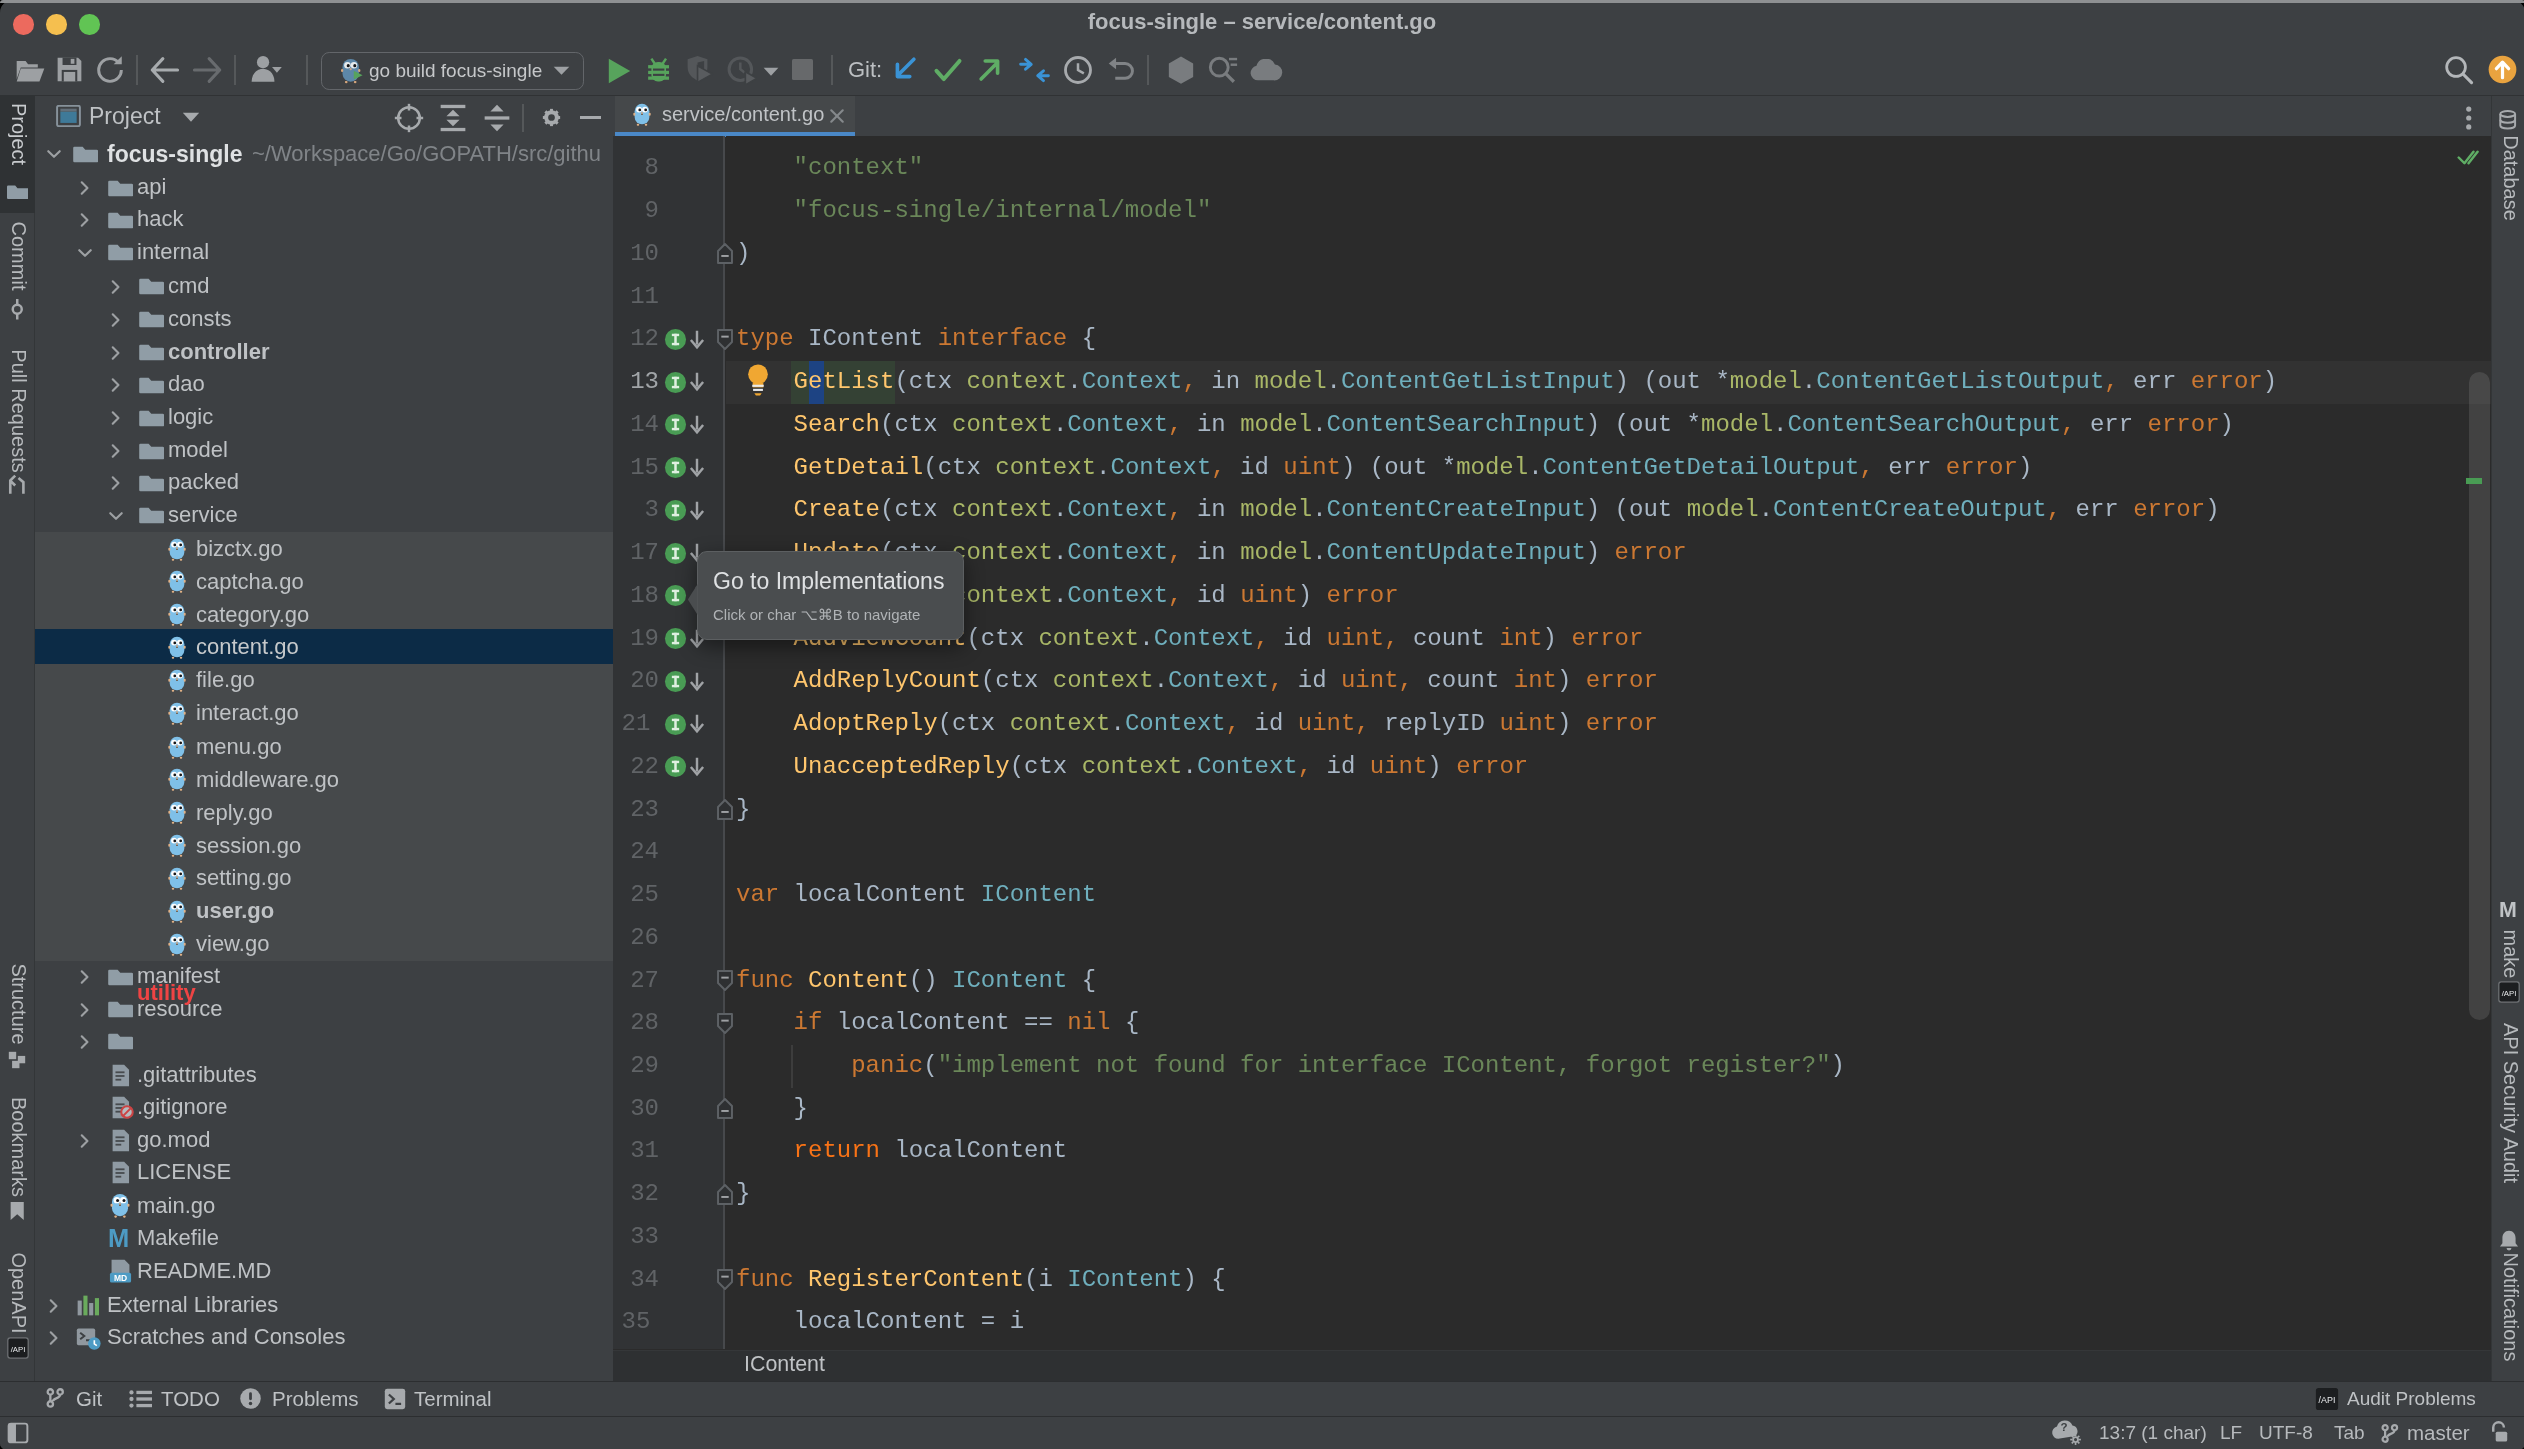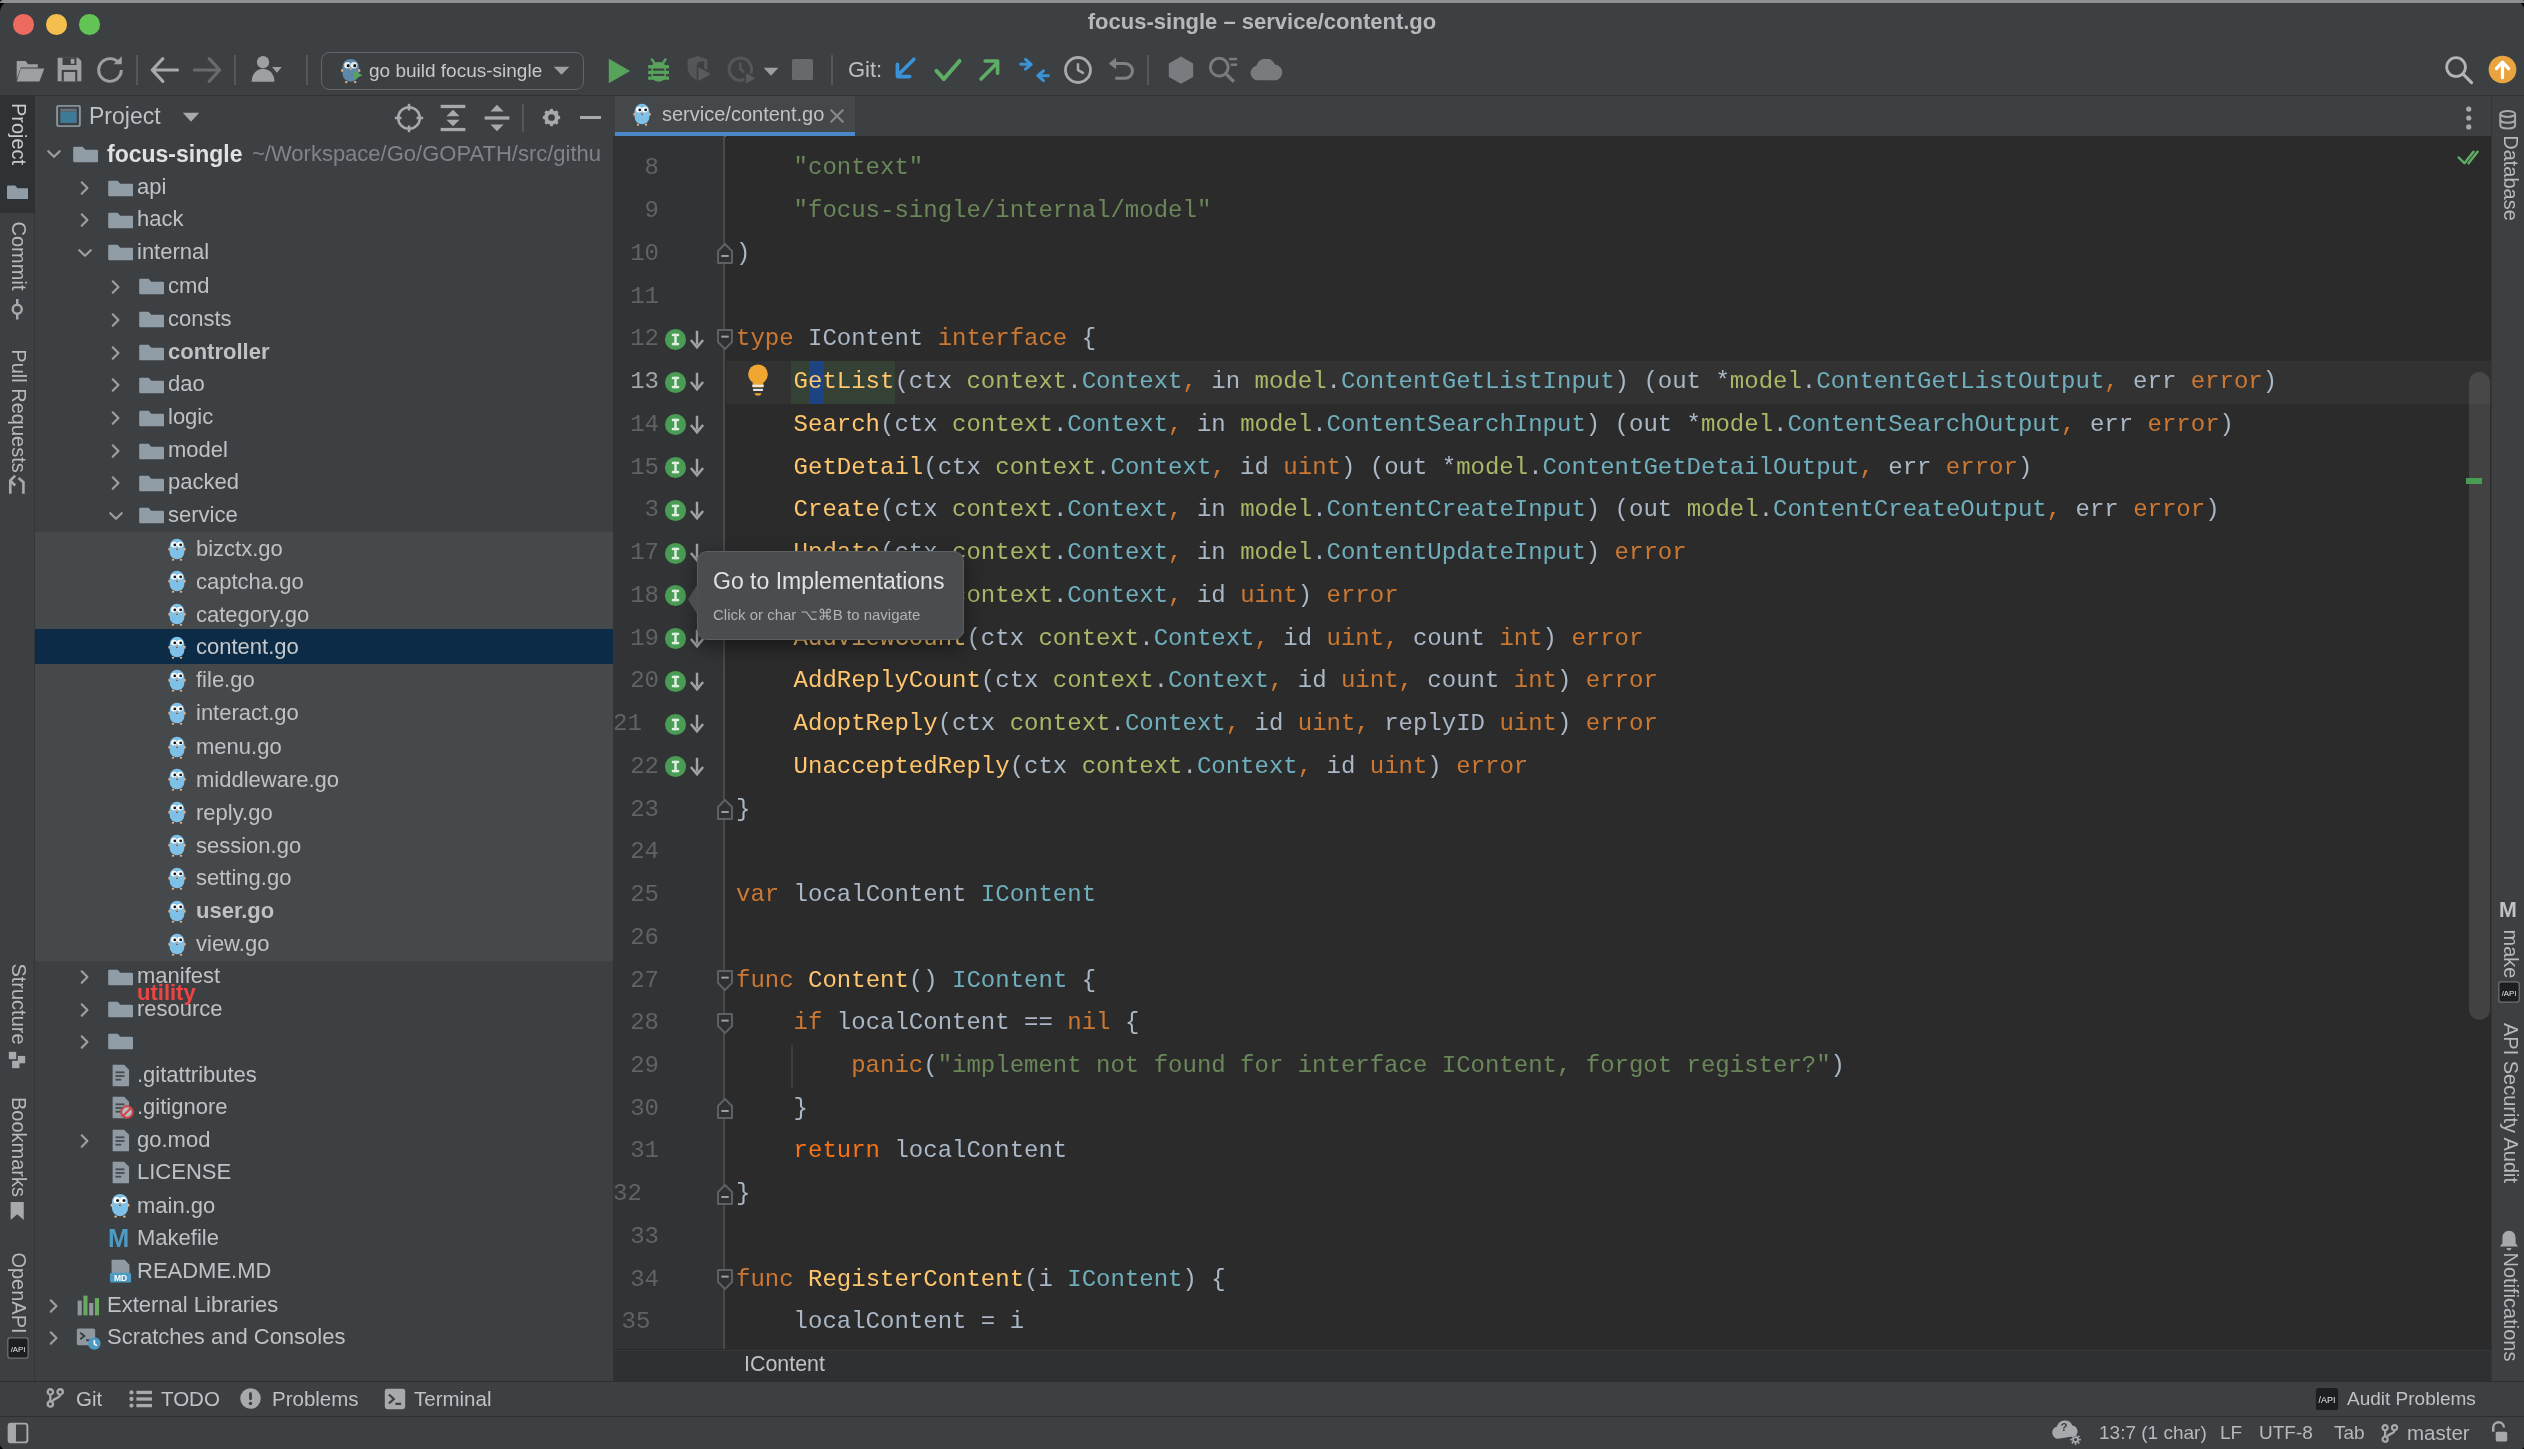--- a/index.html
+++ b/index.html
@@ -515,32 +515,32 @@
 <div class="t vc mono" style="left:613px;top:297px;width:46px;text-align:right;font-size:24px;color:#606366">11</div>
 <div class="t vc mono" style="left:613px;top:339px;width:46px;text-align:right;font-size:24px;color:#606366">12</div>
 <div class="t vc mono" style="left:613px;top:382px;width:46px;text-align:right;font-size:24px;color:#a1a5a8">13</div>
 <div class="t vc mono" style="left:613px;top:425px;width:46px;text-align:right;font-size:24px;color:#606366">14</div>
 <div class="t vc mono" style="left:613px;top:468px;width:46px;text-align:right;font-size:24px;color:#606366">15</div>
 <div class="t vc mono" style="left:613px;top:510px;width:46px;text-align:right;font-size:24px;color:#606366">3</div>
 <div class="t vc mono" style="left:613px;top:553px;width:46px;text-align:right;font-size:24px;color:#606366">17</div>
 <div class="t vc mono" style="left:613px;top:596px;width:46px;text-align:right;font-size:24px;color:#606366">18</div>
 <div class="t vc mono" style="left:613px;top:639px;width:46px;text-align:right;font-size:24px;color:#606366">19</div>
 <div class="t vc mono" style="left:613px;top:681px;width:46px;text-align:right;font-size:24px;color:#606366">20</div>
-<div class="t vc mono" style="left:613px;top:724px;width:46px;text-align:left;font-size:24px;color:#606366">21</div>
+<div class="t vc mono" style="left:613px;top:724px;width:46px;text-align:center;font-size:24px;color:#606366">21</div>
 <div class="t vc mono" style="left:613px;top:767px;width:46px;text-align:right;font-size:24px;color:#606366">22</div>
 <div class="t vc mono" style="left:613px;top:810px;width:46px;text-align:right;font-size:24px;color:#606366">23</div>
 <div class="t vc mono" style="left:613px;top:852px;width:46px;text-align:right;font-size:24px;color:#606366">24</div>
 <div class="t vc mono" style="left:613px;top:895px;width:46px;text-align:right;font-size:24px;color:#606366">25</div>
 <div class="t vc mono" style="left:613px;top:938px;width:46px;text-align:right;font-size:24px;color:#606366">26</div>
 <div class="t vc mono" style="left:613px;top:981px;width:46px;text-align:right;font-size:24px;color:#606366">27</div>
 <div class="t vc mono" style="left:613px;top:1023px;width:46px;text-align:right;font-size:24px;color:#606366">28</div>
 <div class="t vc mono" style="left:613px;top:1066px;width:46px;text-align:right;font-size:24px;color:#606366">29</div>
 <div class="t vc mono" style="left:613px;top:1109px;width:46px;text-align:right;font-size:24px;color:#606366">30</div>
 <div class="t vc mono" style="left:613px;top:1151px;width:46px;text-align:right;font-size:24px;color:#606366">31</div>
-<div class="t vc mono" style="left:613px;top:1194px;width:46px;text-align:left;font-size:24px;color:#606366">32</div>
+<div class="t vc mono" style="left:613px;top:1194px;width:46px;text-align:right;font-size:24px;color:#606366">32</div>
 <div class="t vc mono" style="left:613px;top:1237px;width:46px;text-align:right;font-size:24px;color:#606366">33</div>
 <div class="t vc mono" style="left:613px;top:1280px;width:46px;text-align:right;font-size:24px;color:#606366">34</div>
 <div class="t vc mono" style="left:613px;top:1322px;width:46px;text-align:center;font-size:24px;color:#606366">35</div>
 <svg class="abs" style="left:664px;top:328px" width="23" height="23" viewBox="0 0 24 24">
       <circle cx="12" cy="12" r="11" fill="#499c54"></circle>
       <rect x="10.7" y="6" width="2.6" height="12" fill="#dff0e1"></rect>
       <rect x="8.2" y="6" width="7.6" height="2.5" fill="#dff0e1"></rect>
       <rect x="8.2" y="15.5" width="7.6" height="2.5" fill="#dff0e1"></rect>
     </svg>
 <svg class="abs" style="left:688px;top:329px" width="18" height="22" viewBox="0 0 22 27">

